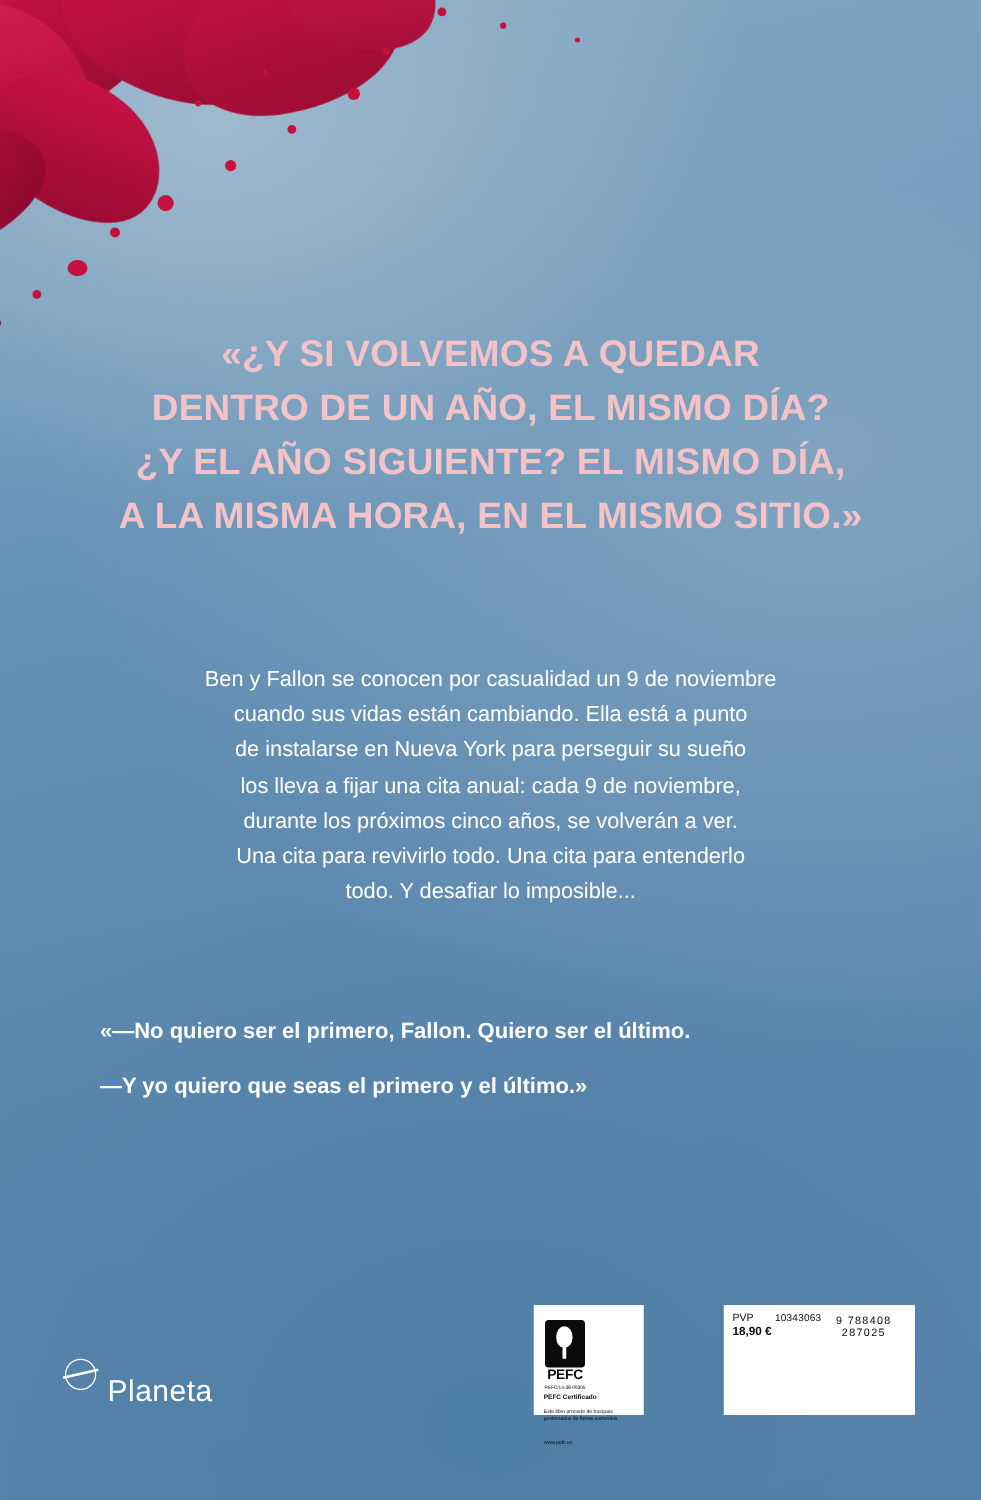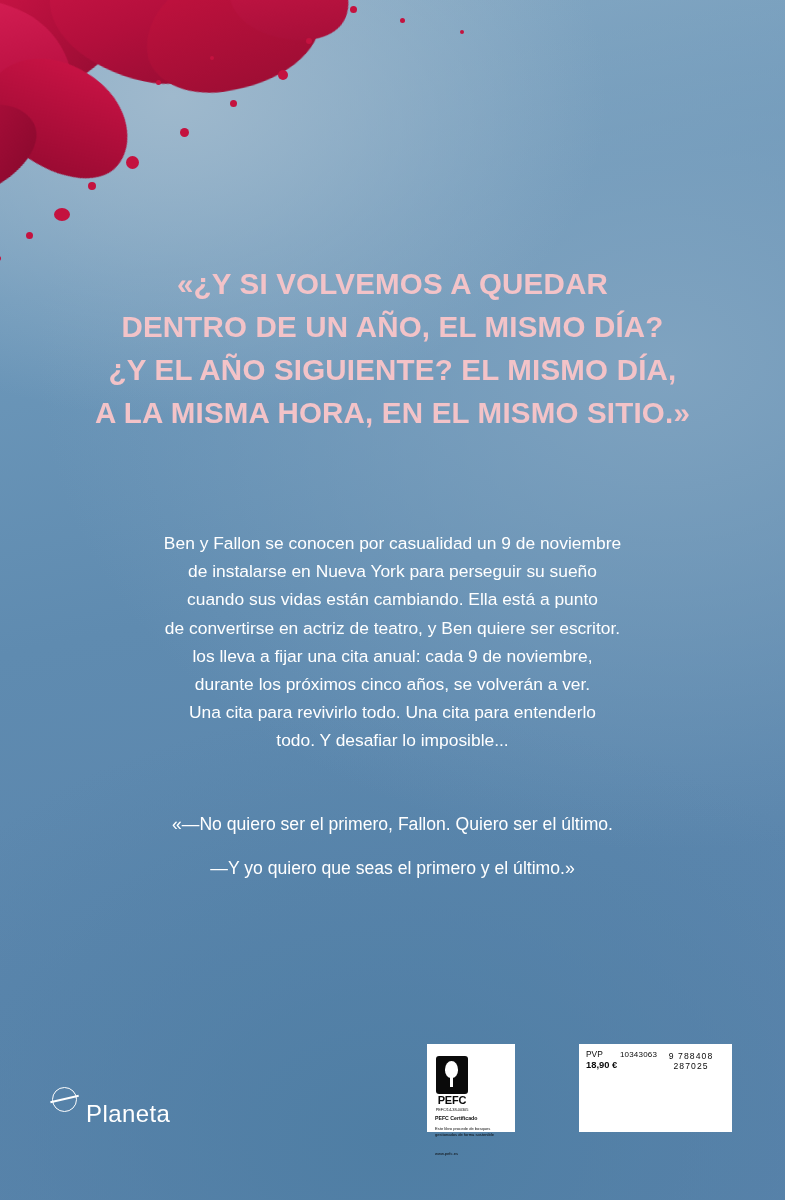--- a/index.html
+++ b/index.html
@@ -96,25 +96,25 @@
   .synopsis .ln { display: block; }
 
   
   .dialogue {
     position: absolute;
     top: 802px;
     left: 0;
     width: 785px;
     padding: 0 80px;
     box-sizing: border-box;
-    text-align: center;
+    text-align: left;
     color: #ffffff;
     font-size: 17.6px;
     line-height: 44px;
-    font-weight: 400;
+    font-weight: 700;
   }
   .dialogue .ln { display: block; }
 
   
   .publisher {
     position: absolute;
     left: 52px;
     bottom: 72px;
     display: flex;
     align-items: center;
@@ -302,23 +302,22 @@
 
   <div class="headline-quote">
     <span class="ln">«¿Y SI VOLVEMOS A QUEDAR</span>
     <span class="ln">DENTRO DE UN AÑO, EL MISMO DÍA?</span>
     <span class="ln">¿Y EL AÑO SIGUIENTE? EL MISMO DÍA,</span>
     <span class="ln">A LA MISMA HORA, EN EL MISMO SITIO.»</span>
   </div>
 
   <div class="synopsis">
     <span class="ln">Ben y Fallon se conocen por casualidad un 9 de noviembre</span>
+    <span class="ln">cuando sus vidas están cambiando. Ella está a punto</span>
     <span class="ln">de instalarse en Nueva York para perseguir su sueño</span>
-    <span class="ln">cuando sus vidas están cambiando. Ella está a punto</span>
-    <span class="ln">de convertirse en actriz de teatro, y Ben quiere ser escritor.</span>
     <span class="ln">los lleva a fijar una cita anual: cada 9 de noviembre,</span>
     <span class="ln">durante los próximos cinco años, se volverán a ver.</span>
     <span class="ln">Una cita para revivirlo todo. Una cita para entenderlo</span>
     <span class="ln">todo. Y desafiar lo imposible...</span>
   </div>
 
   <div class="dialogue">
     <span class="ln">«—No quiero ser el primero, Fallon. Quiero ser el último.</span>
     <span class="ln">—Y yo quiero que seas el primero y el último.»</span>
   </div>

